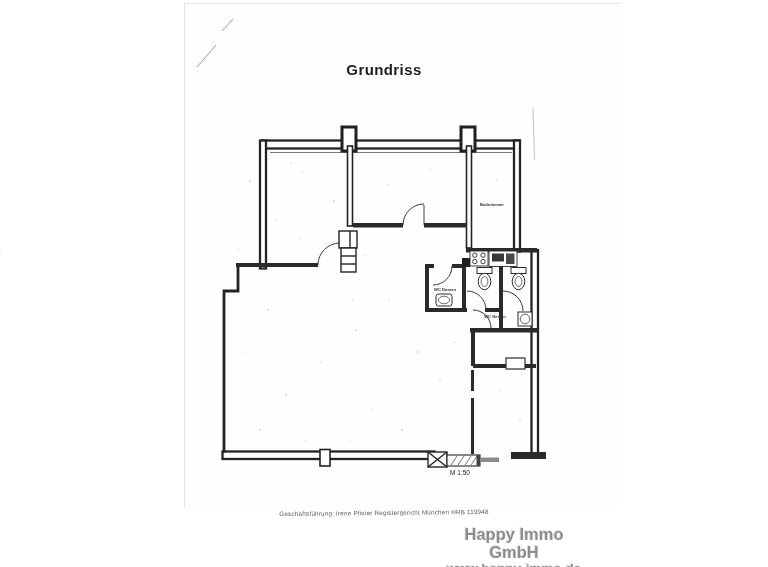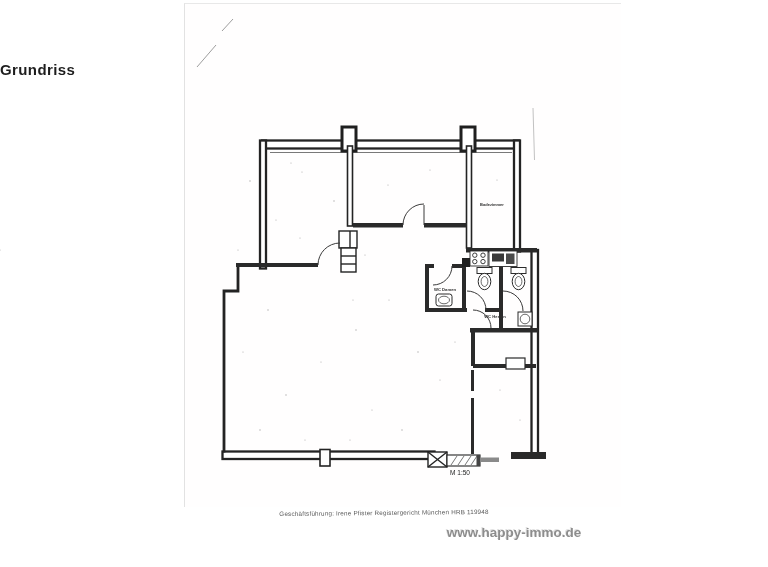--- a/index.html
+++ b/index.html
@@ -7,21 +7,21 @@
     width:768px;height:567px;position:relative;overflow:hidden;
     background:#ffffff;
     font-family:"Liberation Sans", sans-serif;
   }
   .scan-page{
     position:absolute;left:184px;top:3px;width:436px;height:503px;
     background:#fffefe;
     border-left:1px solid #e2e2e2;border-top:1px solid #e8e8e8;
   }
   .doc-title{
-    position:absolute;left:0;top:61px;width:768px;text-align:left;
+    position:absolute;left:0;top:61px;width:768px;text-align:center;
     font-size:15px;font-weight:bold;color:#1d1d1d;letter-spacing:.4px;
   }
   .plan-svg{position:absolute;left:0;top:0;}
   .footer-line{
     position:absolute;left:0;top:509px;width:768px;text-align:center;
     font-size:6.3px;color:#5a5a5a;letter-spacing:.2px;
     transform:rotate(-0.6deg);
   }
   .brand{
     position:absolute;left:438px;top:526px;width:152px;text-align:center;
@@ -197,14 +197,15 @@
     <text x="492" y="206" font-size="4">Badezimmer</text>
     <text x="445" y="291" font-size="4.2">WC Damen</text>
     <text x="495" y="318" font-size="4.2">WC Herren</text>
     <text x="460" y="475" font-size="6.5" font-weight="normal" fill="#222222">M 1:50</text>
   </g>
 </svg>
 
 <div class="footer-line">Geschäftsführung: Irene Pfister Registergericht München HRB 119948</div>
 
 <div class="brand">
+  <div class="company">Happy Immo GmbH</div>
   <div class="website">www.happy-immo.de</div>
 </div>
 
 </body></html>

